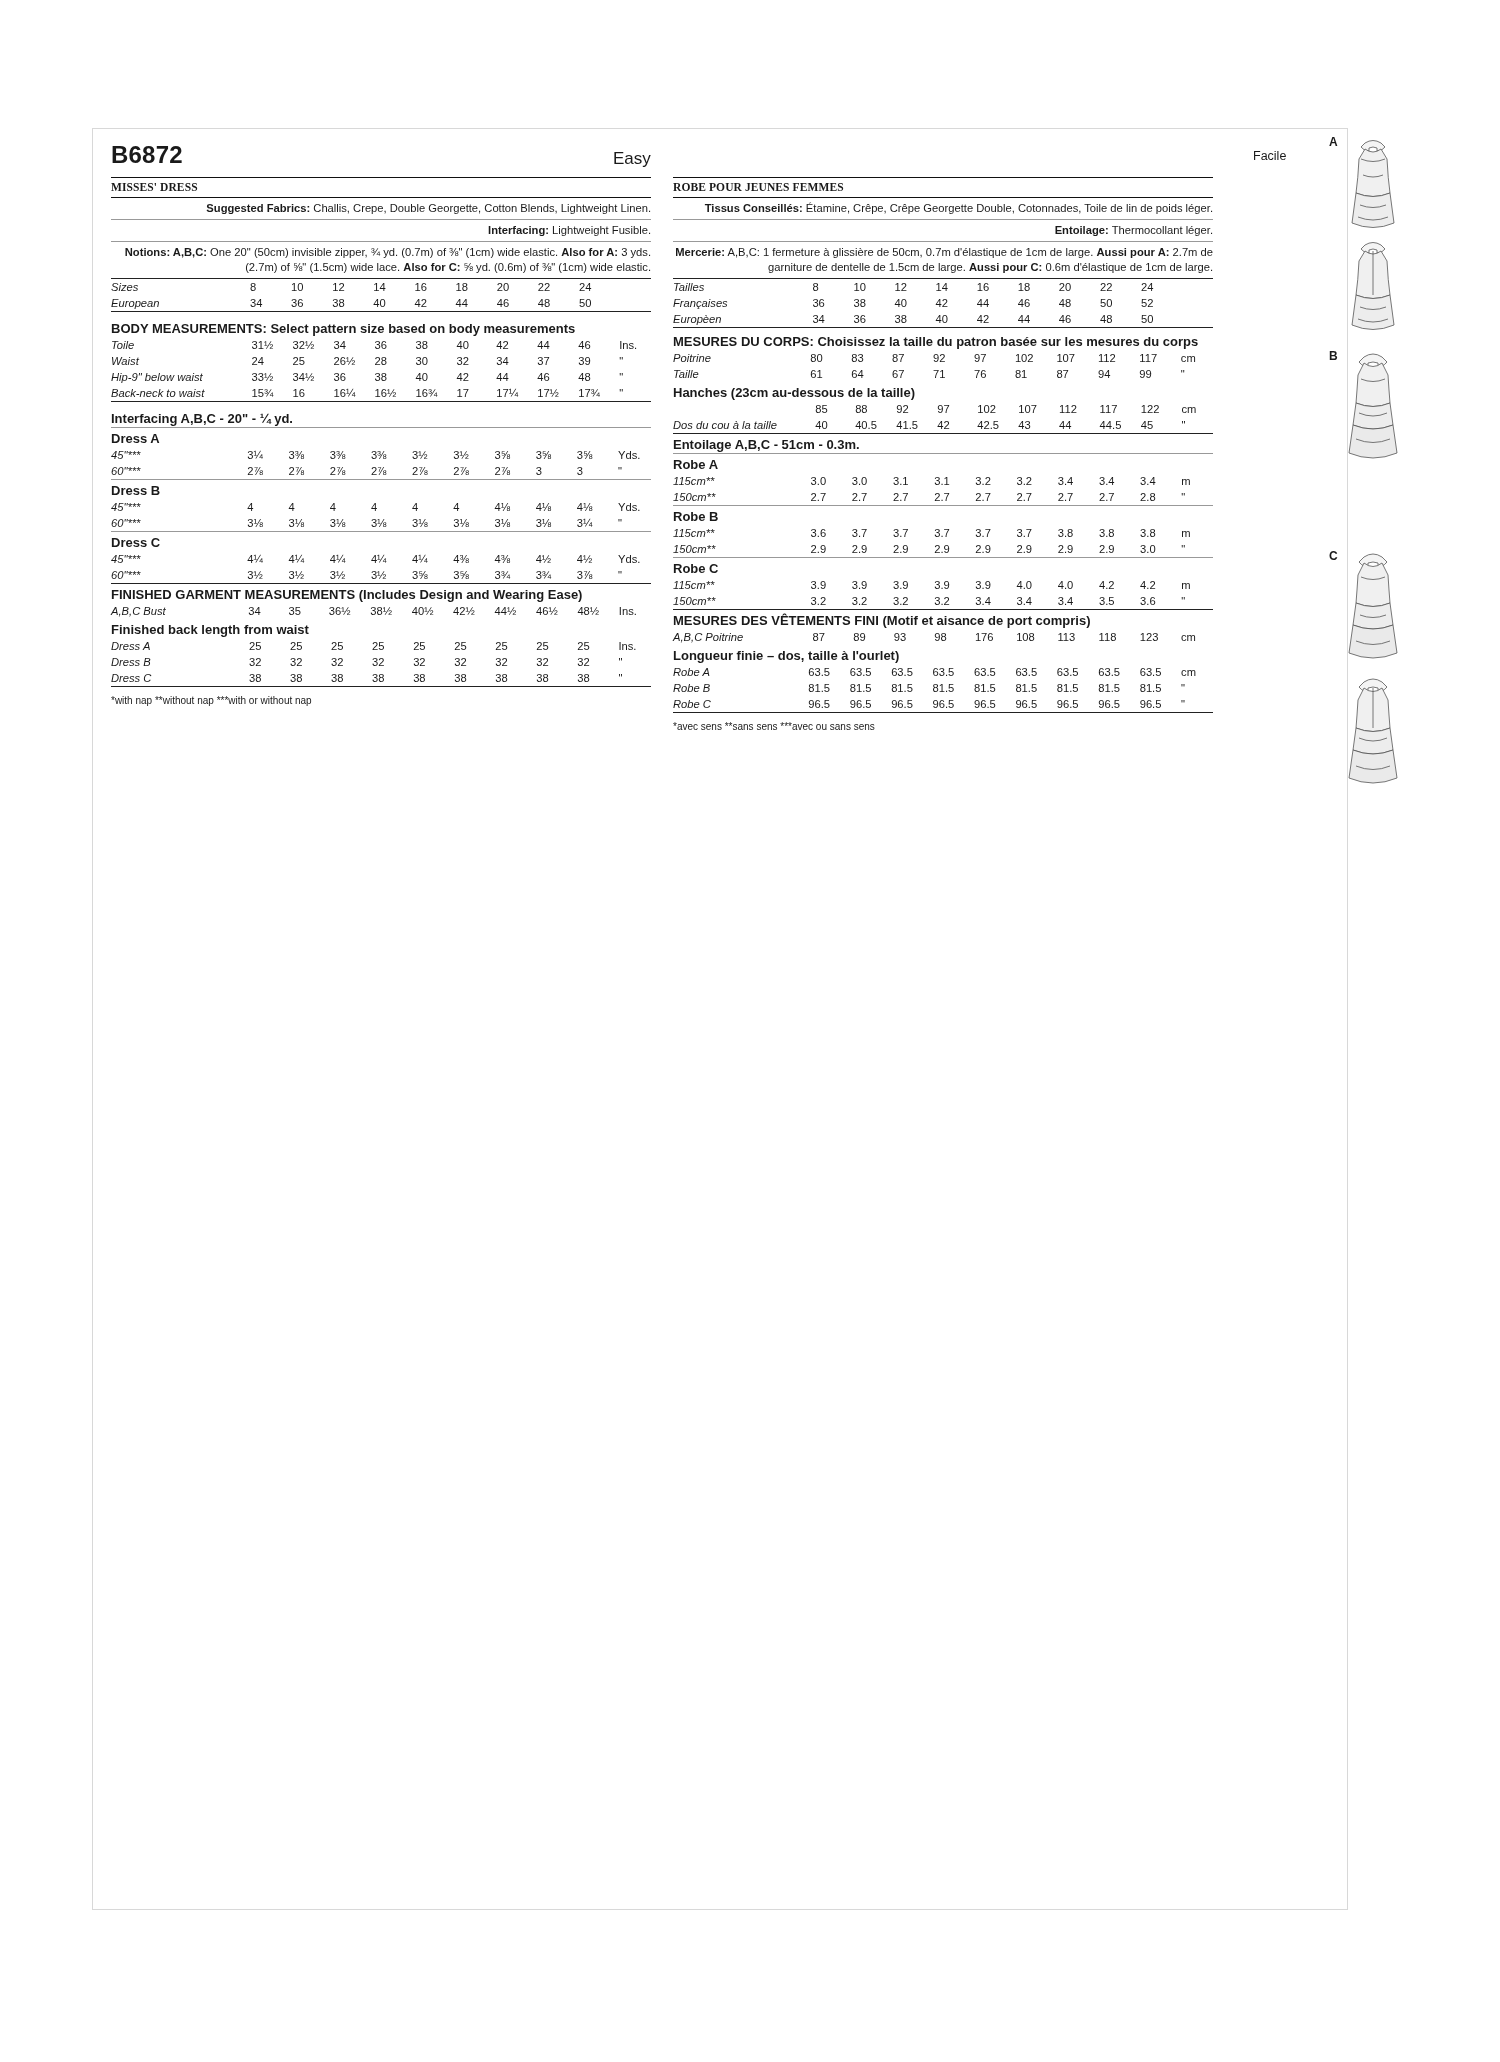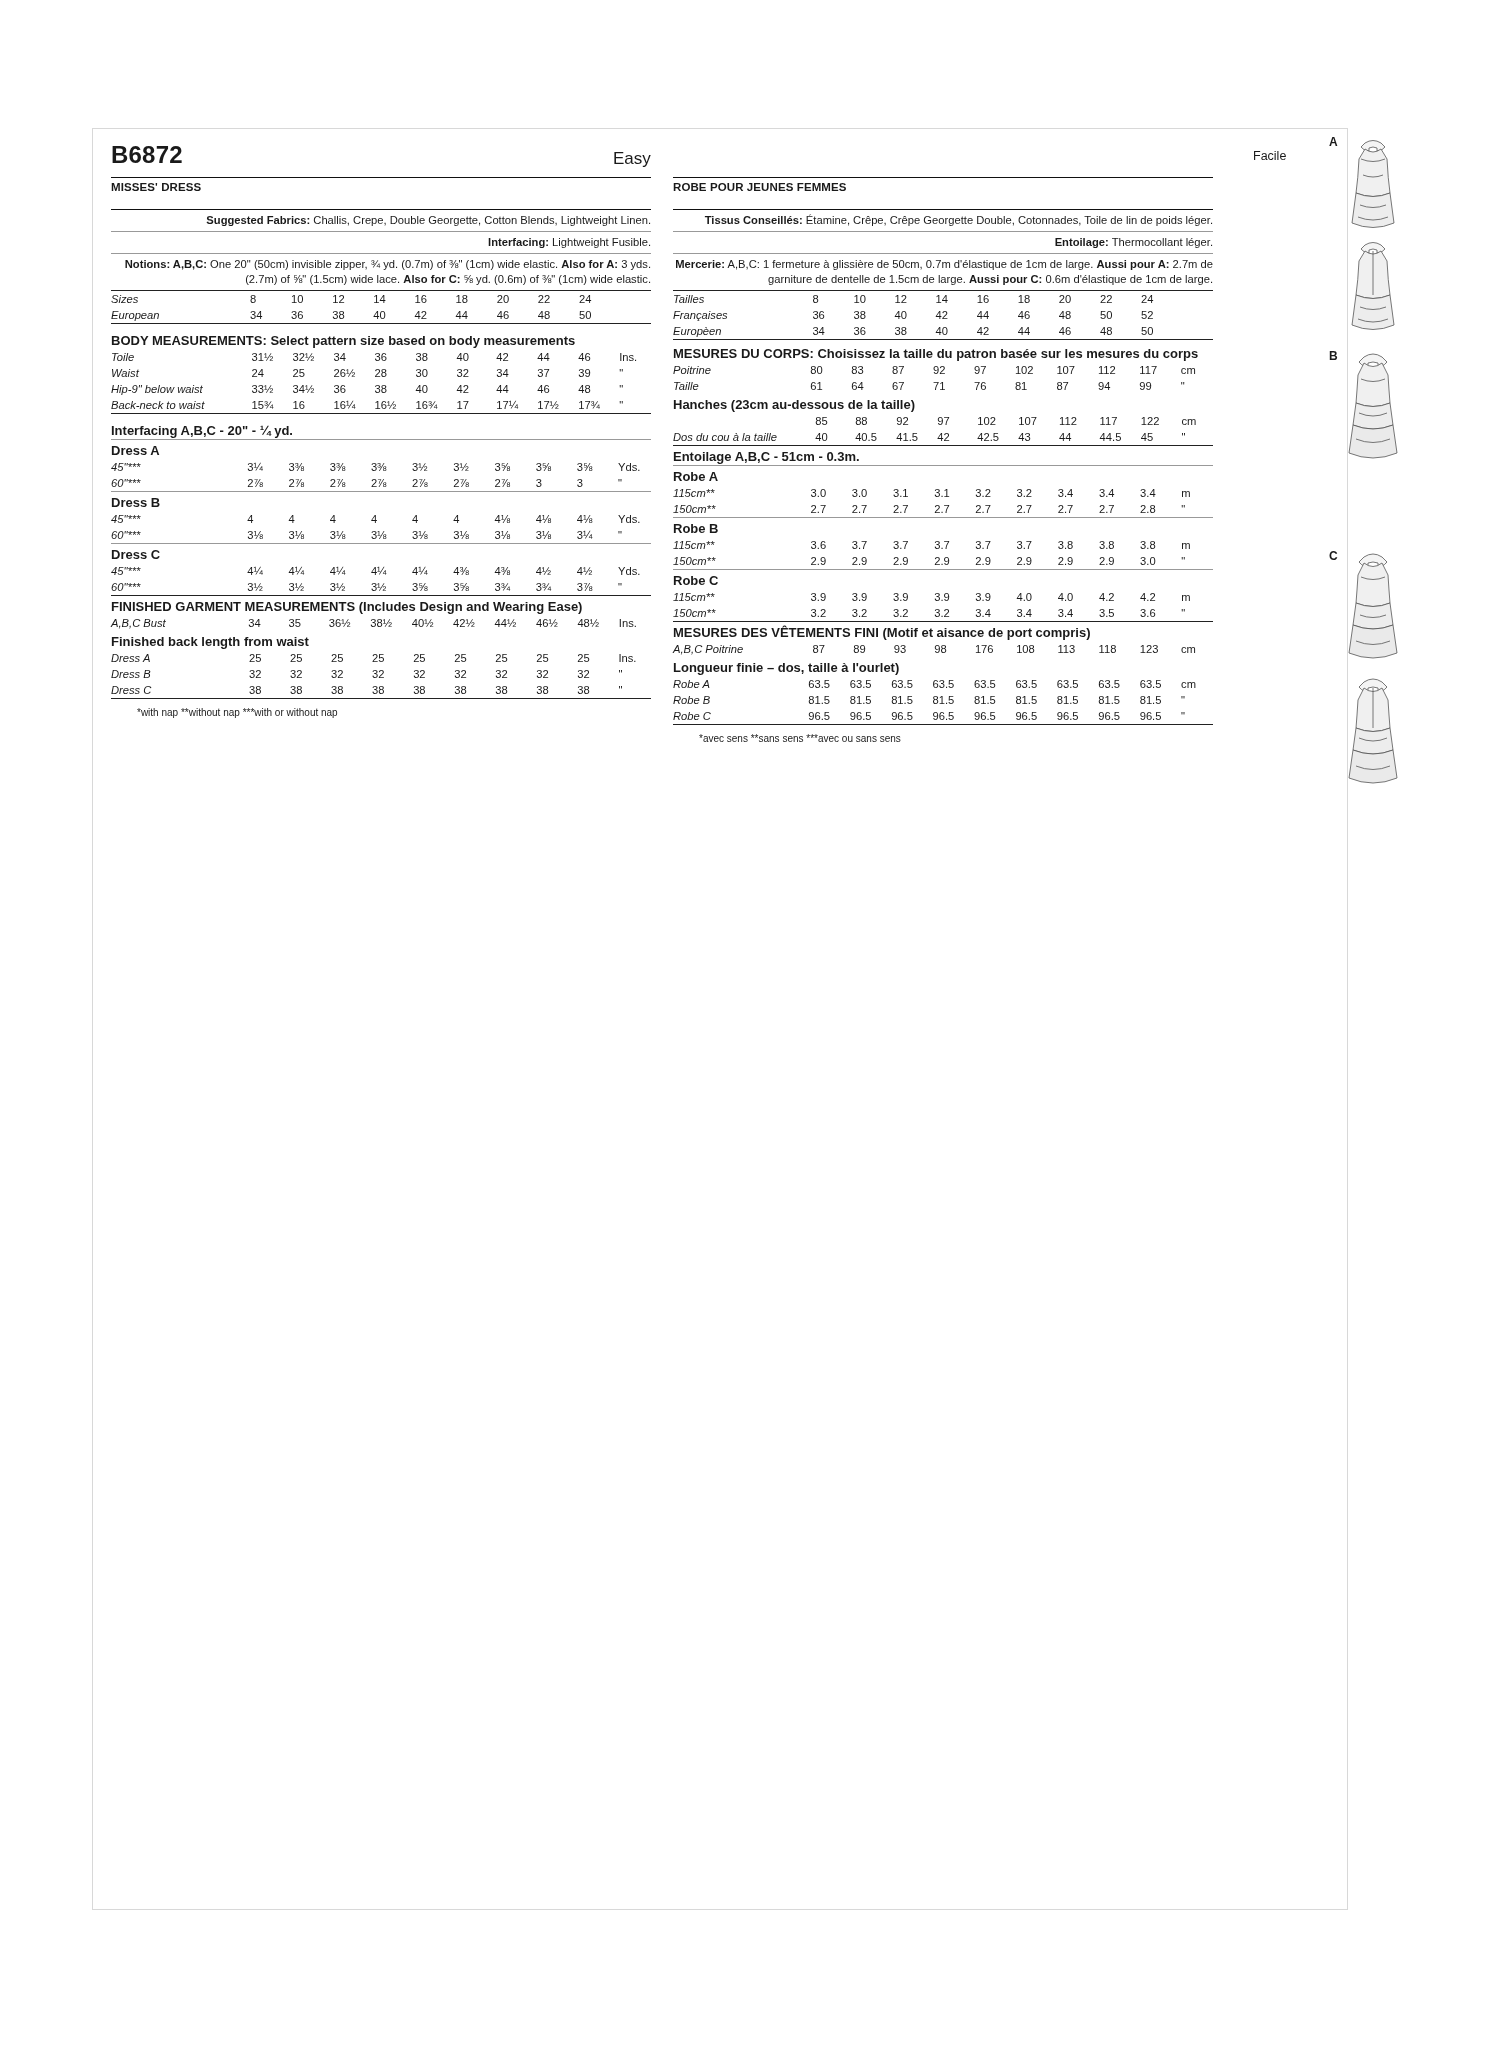--- a/index.html
+++ b/index.html
@@ -58,21 +58,22 @@
     position: absolute;
     top: 48px;
     width: 540px;
   }
   .col-en { left: 18px; }
   .col-fr { left: 580px; }
 
   .title-rule {
     border-top: 1.6px solid #111;
     border-bottom: 1.6px solid #111;
-    padding: 2px 0 14px 0;
+    padding: 2px 0 2px 0;
+    font-family: Liberation Serif, serif;
   }
   .sect-title {
     font-size: 11.5px;
     font-weight: bold;
     letter-spacing: 0.1px;
     padding: 1px 0 2px 0;
   }
   .hr-thin {
     border-top: 0.9px solid #999;
     margin: 0;
@@ -109,21 +110,20 @@
   .bold td, td.bold, th.bold { font-weight: bold; }
   .hdr td { font-weight: bold; }
   .sub-head {
     font-size: 13px;
     font-weight: bold;
     padding: 3px 0 1px 0;
   }
   .note {
     font-size: 10px;
     padding-top: 8px;
-    margin-left: 26px;
   }
   .spacer6 { height: 6px; }
   .spacer3 { height: 3px; }
   
   .strip {
     position: absolute;
     left: 1232px;
     top: 0px;
     width: 84px;
     height: 760px;

